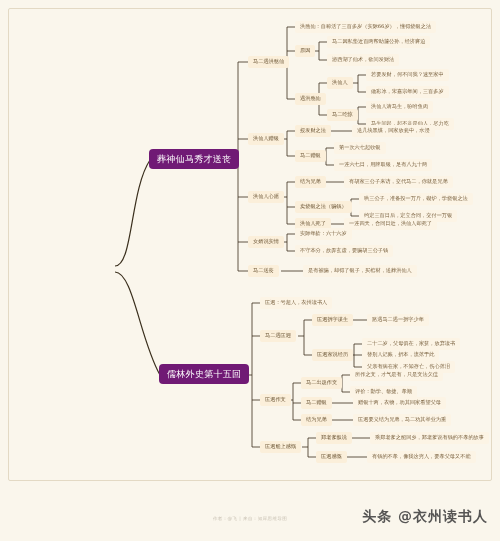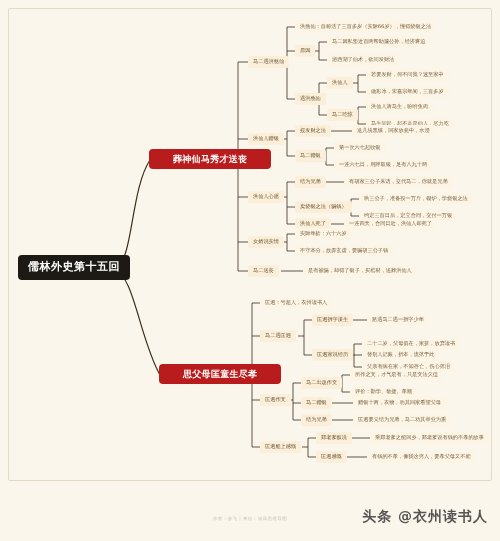--- a/index.html
+++ b/index.html
@@ -33,25 +33,25 @@
     background:#1d1a16;
     color:#ffffff;
     font-size:11px;
     font-weight:bold;
     padding:6px 10px;
     border-radius:4px;
     letter-spacing:0.5px;
   }
   
   .n-l2{
-    background:#b91c1c;
+    background:#701a75;
     color:#ffffff;
     font-size:9px;
-    font-weight:bold;
-    padding:5px 24px;
+    font-weight:normal;
+    padding:5px 8px;
     border-radius:4px;
     letter-spacing:0.3px;
   }
   
   .n-l3{
     background:#fbefda;
     color:#6a5434;
     font-size:5.2px;
     padding:3px 5px;
     border-radius:2px;
@@ -204,21 +204,20 @@
 
       <path d="M302,447 L308,447"></path>
       <path d="M308,438 L308,457"></path>
       <path d="M308,438 L316,438"></path>
       <path d="M308,457 L316,457"></path>
       <path d="M348,438 L370,438"></path>
       <path d="M345,457 L367,457"></path>
     </g>
   </svg>
 
-  <div class="node n-root" style="left:18px;top:255px;">儒林外史第十五回</div>
 
   <div class="node n-l2" style="left:149px;top:149px;">葬神仙马秀才送丧</div>
 
   <div class="node n-l3" style="left:248px;top:56px;">马二遇洪憨仙</div>
   <div class="node n-l4" style="left:295px;top:21px;">洪憨仙：自称活了三百多岁（实际66岁），懂得烧银之法</div>
   <div class="node n-l3" style="left:295px;top:45px;">原因</div>
   <div class="node n-l4" style="left:327px;top:36px;">马二因私垫近百两帮助蘧公孙，经济窘迫</div>
   <div class="node n-l4" style="left:327px;top:54px;">游西湖了仙术，欲问发财法</div>
   <div class="node n-l3" style="left:295px;top:93px;">遇洪憨仙</div>
   <div class="node n-l3" style="left:327px;top:77px;">洪仙人</div>
@@ -244,21 +243,21 @@
   <div class="node n-l3" style="left:295px;top:218px;">洪仙人死了</div>
   <div class="node n-l4" style="left:344px;top:218px;">一连四天，合同日近，洪仙人却死了</div>
 
   <div class="node n-l3" style="left:248px;top:236px;">女婿说实情</div>
   <div class="node n-l4" style="left:295px;top:228px;">实际年龄：六十六岁</div>
   <div class="node n-l4" style="left:295px;top:245px;">不守本分，故弄玄虚，要骗胡三公子钱</div>
 
   <div class="node n-l3" style="left:248px;top:265px;">马二送丧</div>
   <div class="node n-l4" style="left:303px;top:265px;">是有被骗，却得了银子，买棺材，送葬洪仙人</div>
 
-  <div class="node n-l2" style="left:159px;top:364px;">思父母匡童生尽孝</div>
+  <div class="node n-l2" style="left:159px;top:364px;">儒林外史第十五回</div>
 
   <div class="node n-l4" style="left:260px;top:297px;">匡迥：号超人，衣州读书人</div>
 
   <div class="node n-l3" style="left:260px;top:330px;">马二遇匡迥</div>
   <div class="node n-l3" style="left:312px;top:314px;">匡迥拆字谋生</div>
   <div class="node n-l4" style="left:367px;top:314px;">路遇马二遇一拆字少年</div>
   <div class="node n-l3" style="left:312px;top:349px;">匡迥家说经历</div>
   <div class="node n-l4" style="left:362px;top:338px;">二十二岁，父母俱在，家贫，放弃读书</div>
   <div class="node n-l4" style="left:362px;top:349px;">替别人记账，折本，流落于此</div>
   <div class="node n-l4" style="left:362px;top:361px;">父亲有病在家，不知存亡，伤心落泪</div>

